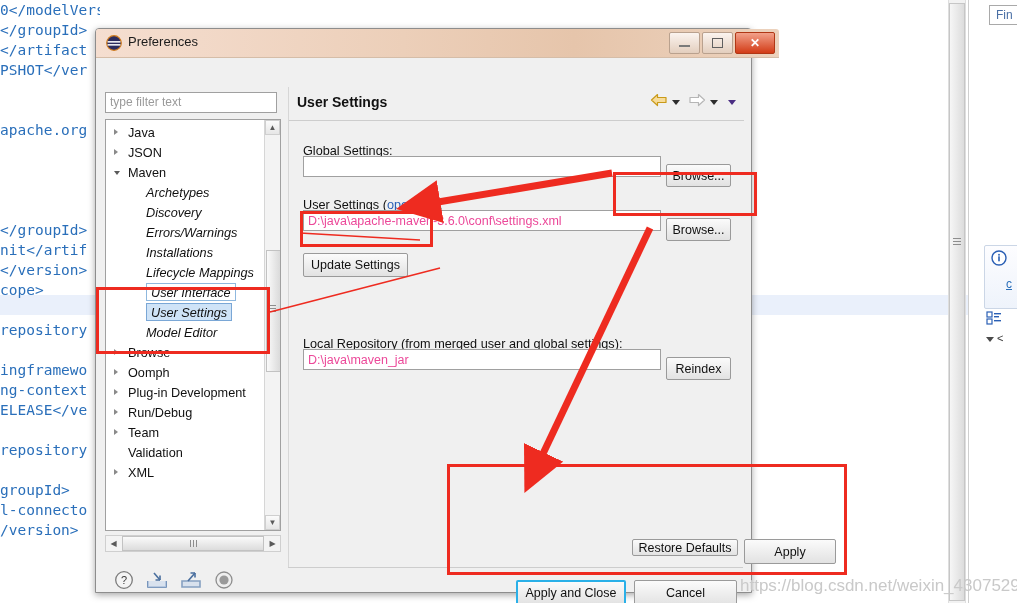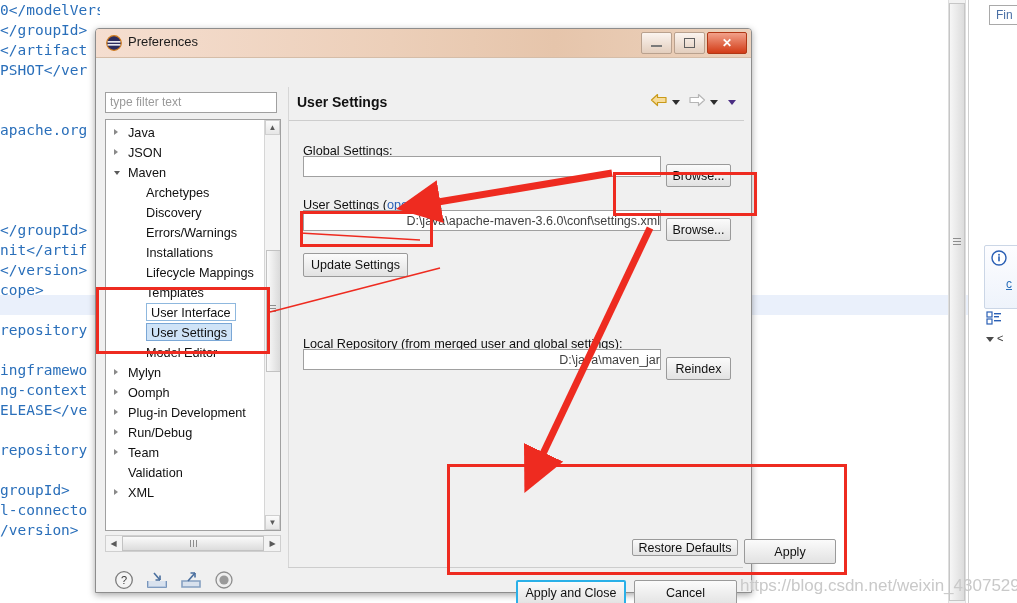--- a/index.html
+++ b/index.html
@@ -71,20 +71,21 @@
     background: #f0f0f0;
     border: 1px solid #8d8d8d;
     border-radius: 4px 4px 0 0;
     box-shadow: 0 2px 7px rgba(0,0,0,.35);
   }
   .dlg-titlebar {
     position: relative; height: 28px; width: 100%;
     background: linear-gradient(to right,#f5ded0 0%, #eccfb9 45%, #e6c5ab 70%, #ecd2bd 100%);
     border-radius: 3px 3px 0 0;
     border-bottom: 1px solid #d5bda8;
+    padding-left: 28px;
   }
   .dlg-title-icon { position:absolute; left:10px; top:6px; }
   .dlg-title-text {
     position:absolute; left:32px; top:5px; font-size:13px; color:#1c1c1c;
   }
   .win-btns { position:absolute; right:4px; top:3px; display:flex; gap:0px; }
   .win-btn {
     width:29px; height:20px; border:1px solid #b9a18e;
     background: linear-gradient(to bottom,#fbf4ef,#e3cebd);
     display:flex; align-items:center; justify-content:center;
@@ -142,21 +143,21 @@
   }
   .arrow-right {
     border-left:4.5px solid #8a8a8a; border-top:3.5px solid transparent;
     border-bottom:3.5px solid transparent;
   }
   .arrow-down {
     border-top:4.5px solid #5a5a5a; border-left:3.5px solid transparent;
     border-right:3.5px solid transparent; top:8px;
   }
   .tree-label { position:absolute; left:22px; top:0; }
-  .tree-item.child .tree-label { left:40px; }
+  .tree-item.child .tree-label { left:40px;font-style:italic; }
   .tree-item.selected .tree-label {
     background:#cfe3f7; border:1px solid #7aa7d6; padding:0 4px; top:0px;
     line-height:18px; height:18px; box-sizing:border-box;
   }
   .tree-item.hovered .tree-label {
     background:#ffffff; border:1px solid #8fb8de; padding:0 4px; top:0px;
     line-height:18px; height:18px; box-sizing:border-box;
   }
   .tree-hscroll {
     position:absolute; left:0px; top:443px; width:176px; height:17px;
@@ -189,22 +190,22 @@
   .pane-title {
     position:absolute; left:8px; top:7px; font-size:14px; font-weight:bold; color:#111;
   }
   .nav-icons { position:absolute; right:8px; top:6px; display:flex; align-items:center; gap:4px;}
   .caret-dn { width:0;height:0; border-top:5px solid #2d2d2d; border-left:4px solid transparent; border-right:4px solid transparent; }
   .caret-dn.purple { border-top-color:#4b2e83; }
 
   .lbl { position:absolute; font-size:12.7px; color:#111; white-space:nowrap;margin-top:8px; }
   .txtfield {
     position:absolute; height:21px; background:#fff; border:1px solid #a0a0a0;
-    box-sizing:border-box; font-size:12.5px; color:#404040; padding:3px 0 0 4px;
-    white-space:nowrap; overflow:hidden;text-align:right;
+    box-sizing:border-box; font-size:12.5px; color:#ec4899; padding:3px 0 0 4px;
+    white-space:nowrap; overflow:hidden;
   }
   .btn {
     position:absolute; height:23px; box-sizing:border-box;
     background: linear-gradient(to bottom,#fbfbfb,#e2e2e2);
     border:1px solid #9a9a9a; border-radius:2px;
     font-size:12.5px; color:#111; display:flex; align-items:center; justify-content:center;margin-top:9px;
   }
   .btn.default {
     border:2px solid #2ab0e8; background: linear-gradient(to bottom,#fbfbfb,#e2e2e2);
   }
@@ -319,35 +320,32 @@
               </div>
               <div class="tree-item child">
                 <span class="tree-label">Errors/Warnings</span>
               </div>
               <div class="tree-item child">
                 <span class="tree-label">Installations</span>
               </div>
               <div class="tree-item child">
                 <span class="tree-label">Lifecycle Mappings</span>
               </div>
-              <div class="tree-item child">
-                <span class="tree-label">Templates</span>
-              </div>
               <div class="tree-item child hovered">
                 <span class="tree-label">User Interface</span>
               </div>
               <div class="tree-item child selected">
                 <span class="tree-label">User Settings</span>
               </div>
               <div class="tree-item child">
                 <span class="tree-label">Model Editor</span>
               </div>
               <div class="tree-item">
                 <span class="tree-arrow arrow-right"></span>
-                <span class="tree-label">Mylyn</span>
+                <span class="tree-label">Browse</span>
               </div>
               <div class="tree-item">
                 <span class="tree-arrow arrow-right"></span>
                 <span class="tree-label">Oomph</span>
               </div>
               <div class="tree-item">
                 <span class="tree-arrow arrow-right"></span>
                 <span class="tree-label">Plug-in Development</span>
               </div>
               <div class="tree-item">

